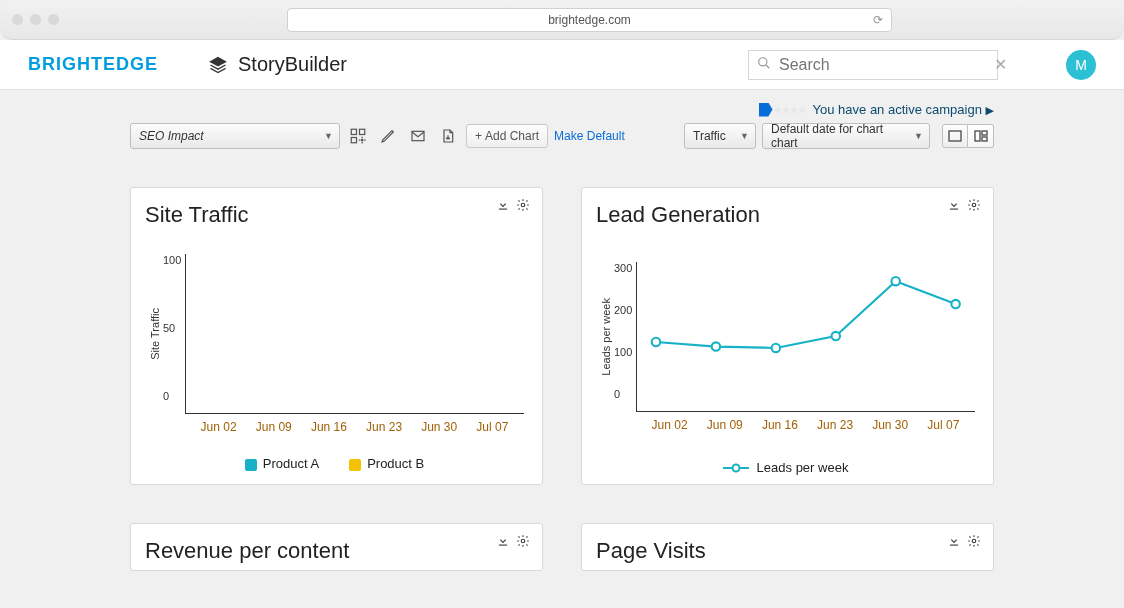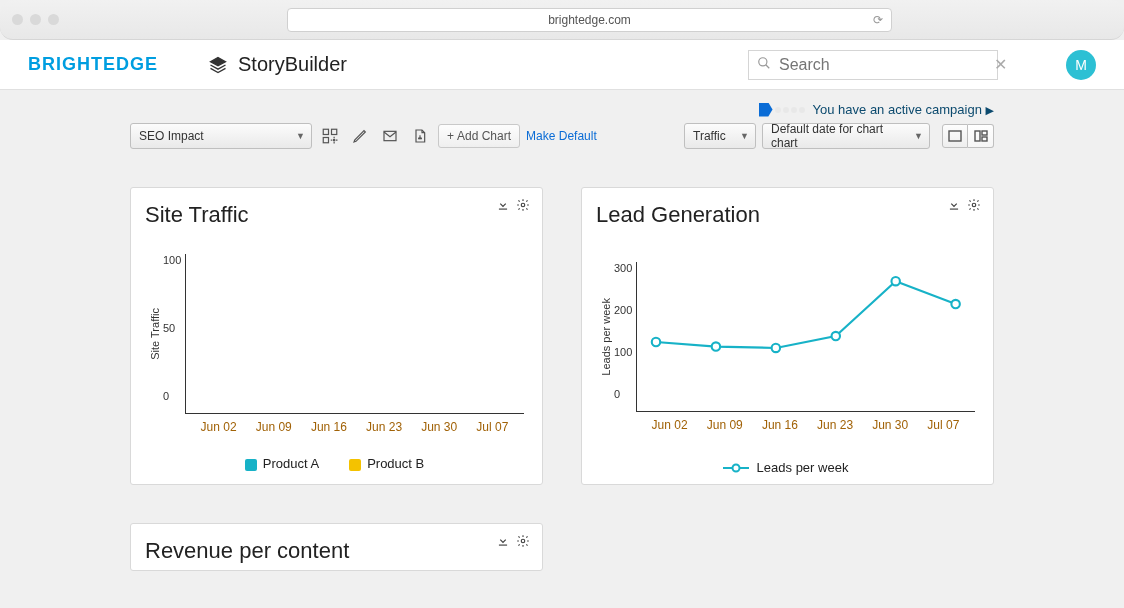--- a/index.html
+++ b/index.html
@@ -54,21 +54,21 @@
   .tag-progress { display:flex; align-items:center; gap:2px; }
   .tag-shape { width:14px; height:14px; background:#0a6cd6; clip-path: polygon(0 0, 70% 0, 100% 50%, 70% 100%, 0 100%); }
   .tag-dot { width:6px; height:6px; border-radius:50%; background:#e8e8e8; }
 
   .toolbar { display:flex; align-items:center; gap:6px; font-size:12px; color:#333; }
   .select {
     height:26px; border:1px solid #bfbfbf; background: linear-gradient(#fcfcfc,#e9e9e9);
     border-radius:3px; display:flex; align-items:center; padding:0 18px 0 8px; position:relative; font-size:12px; color:#333;
   }
   .select .chev { position:absolute; right:6px; font-size:9px; color:#666; }
-  .sel-seo { width:182px; }
+  .sel-seo { width:210px;font-style:italic; }
   .icon-btn {
     width:24px; height:24px; display:flex; align-items:center; justify-content:center;
     color:#666; cursor:pointer;
   }
   .add-chart-btn {
     height:24px; border:1px solid #c9c9c9; background: linear-gradient(#fdfdfd,#efefef); border-radius:3px;
     display:flex; align-items:center; padding:0 8px; font-size:12px; color:#555; gap:3px; cursor:pointer;
   }
   .linkish { color:#0a6cd6; font-size:12px; cursor:pointer; }
   .pill-btn {
@@ -362,15 +362,28 @@
               <path d="M12 3v10l4-4 1.4 1.4L12 16 6.6 10.4 8 9l4 4V3h0z"></path>
               <rect x="5" y="18" width="14" height="2"></rect>
             </svg></span>
         <span><svg width="14" height="14" viewBox="0 0 24 24" fill="none" stroke="#444" stroke-width="2">
               <circle cx="12" cy="12" r="3"></circle>
               <path d="M12 2v3M12 19v3M4.2 4.2l2.1 2.1M17.7 17.7l2.1 2.1M2 12h3M19 12h3M4.2 19.8l2.1-2.1M17.7 6.3l2.1-2.1"></path>
             </svg></span>
       </div>
     </div>
 
+    <div class="card card-small">
+      <div class="card-title">Page Visits</div>
+      <div class="card-actions">
+        <span><svg width="14" height="14" viewBox="0 0 24 24" fill="#444">
+              <path d="M12 3v10l4-4 1.4 1.4L12 16 6.6 10.4 8 9l4 4V3h0z"></path>
+              <rect x="5" y="18" width="14" height="2"></rect>
+            </svg></span>
+        <span><svg width="14" height="14" viewBox="0 0 24 24" fill="none" stroke="#444" stroke-width="2">
+              <circle cx="12" cy="12" r="3"></circle>
+              <path d="M12 2v3M12 19v3M4.2 4.2l2.1 2.1M17.7 17.7l2.1 2.1M2 12h3M19 12h3M4.2 19.8l2.1-2.1M17.7 6.3l2.1-2.1"></path>
+            </svg></span>
+      </div>
+    </div>
 
   </div>
 </div>
 
 </body></html>

